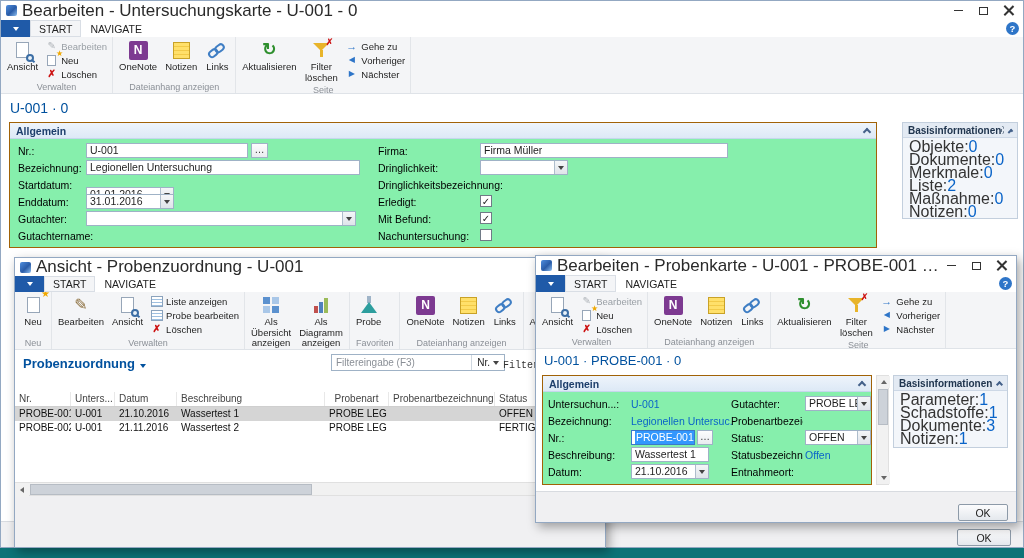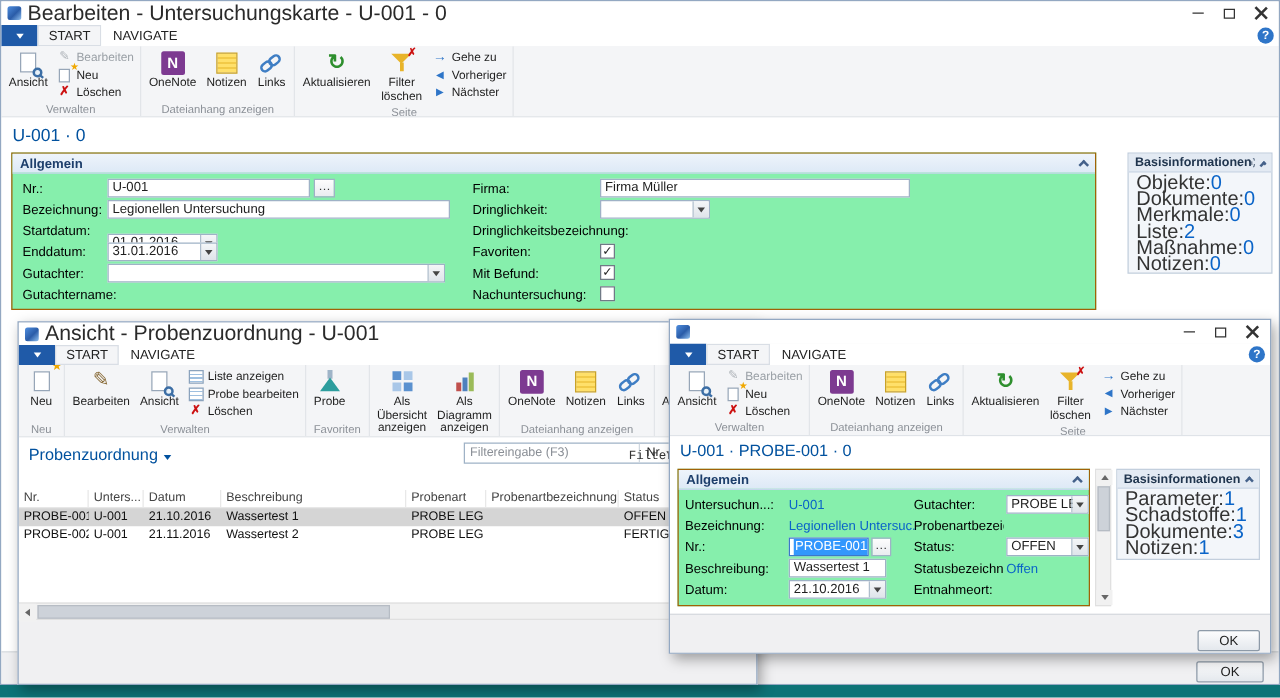--- a/index.html
+++ b/index.html
@@ -118,21 +118,21 @@
   .filter-ph { color:#8a8f96; padding:0 4px; flex:1; overflow:hidden; white-space:nowrap; }
   .filter-col { border-left:1px solid #d0d8e0; padding:0 5px; display:flex; align-items:center; gap:3px; color:#222; height:100%; }
   .flabel2 { position:absolute; font-size:10px; color:#333; }
 
   .tbl { position:absolute; }
   .thead { display:flex; height:15px; border-bottom:1px solid #cfcfcf; background:#fff; font-size:10px; color:#444; }
   .th { padding:1px 4px; border-right:1px solid #e8e8e8; overflow:hidden; white-space:nowrap; }
   .trow { display:flex; height:14px; font-size:10px; color:#111; }
   .trow.sel { background:#d5d5d5; }
   .td { padding:1px 4px; overflow:hidden; white-space:nowrap; }
-  .c0{width:56px;} .c1{width:44px;} .c2{width:62px;} .c3{width:148px;} .c4{width:64px;} .c5{width:106px;} .c6{width:86px;}
+  .c0{width:56px;} .c1{width:44px;} .c2{width:62px;} .c3{width:148px;} .c4{width:64px;text-align:center;} .c5{width:106px;} .c6{width:86px;}
 
   .hsb { position:absolute; height:14px; background:#f1f1f1; border-top:1px solid #e0e0e0; border-bottom:1px solid #e0e0e0; }
   .vsb { position:absolute; width:13px; background:#f1f1f1; border:1px solid #e0e0e0; }
   .sbbtn { position:absolute; width:14px; height:14px; display:flex; align-items:center; justify-content:center; background:#f1f1f1; }
   .sbbtn.v { width:13px; height:12px; left:0; }
   .tri-l { width:0; height:0; border-top:3.5px solid transparent; border-bottom:3.5px solid transparent; border-right:4px solid #666; }
   .tri-r { width:0; height:0; border-top:3.5px solid transparent; border-bottom:3.5px solid transparent; border-left:4px solid #666; }
   .tri-u { width:0; height:0; border-left:3.5px solid transparent; border-right:3.5px solid transparent; border-bottom:4px solid #666; }
   .tri-d2 { width:0; height:0; border-left:3.5px solid transparent; border-right:3.5px solid transparent; border-top:4px solid #666; }
   .sbthumb-h { position:absolute; top:1px; height:11px; background:#cdd2d9; border:1px solid #b6bcc4; }
@@ -303,21 +303,21 @@
       <span class="flab" style="left:368px;top:21px;">Firma:</span>
       <span class="fbox" style="left:470px;top:20px;width:248px;"><span class="val">Firma Müller</span></span>
 
       <span class="flab" style="left:368px;top:38px;">Dringlichkeit:</span>
       <span class="fbox" style="left:470px;top:37px;width:88px;"><span class="val"></span><span class="dd">
             <span class="tri-dn"></span>
           </span></span>
 
       <span class="flab" style="left:368px;top:55px;">Dringlichkeitsbezeichnung:</span>
 
-      <span class="flab" style="left:368px;top:72px;">Favoriten:</span>
+      <span class="flab" style="left:368px;top:72px;">Erledigt:</span>
       <span class="cb checked" style="left:470px;top:72px;"><span>✓</span></span>
 
       <span class="flab" style="left:368px;top:89px;">Mit Befund:</span>
       <span class="cb checked" style="left:470px;top:89px;"><span>✓</span></span>
 
       <span class="flab" style="left:368px;top:106px;">Nachuntersuchung:</span>
       <span class="cb" style="left:470px;top:106px;"><span>✓</span></span>
     </div>
 
     <div class="factbox" style="left:901px;top:28px;width:116px;height:97px;">
@@ -418,34 +418,20 @@
                 <span class="x-red">✗</span>
               </span>
             <span>Löschen</span>
           </div>
         </div>
       </div>
       <div class="rgroup-label">Verwalten</div>
     </div>
     <div class="rgroup">
       <div class="rgroup-body">
-        <div class="rbtn-lg">
-          <span class="i24">
-              <span class="flask">
-                <span class="neck"></span>
-                <span class="fbody"></span>
-              </span>
-            </span>
-          <span>Probe</span>
-        </div>
-      </div>
-      <div class="rgroup-label">Favoriten</div>
-    </div>
-    <div class="rgroup">
-      <div class="rgroup-body">
         <div class="rbtn-lg" style="max-width:56px;">
           <span class="i24">
               <span class="grid4"></span>
             </span>
           <span>Als Übersicht anzeigen</span>
         </div>
         <div class="rbtn-lg" style="max-width:56px;">
           <span class="i24">
               <span class="bars">
                 <i class="b1"></i>
@@ -455,20 +441,34 @@
             </span>
           <span>Als Diagramm anzeigen</span>
         </div>
       </div>
       <div class="rgroup-label">Ansicht</div>
     </div>
     <div class="rgroup">
       <div class="rgroup-body">
         <div class="rbtn-lg">
           <span class="i24">
+              <span class="flask">
+                <span class="neck"></span>
+                <span class="fbody"></span>
+              </span>
+            </span>
+          <span>Probe</span>
+        </div>
+      </div>
+      <div class="rgroup-label">Favoriten</div>
+    </div>
+    <div class="rgroup">
+      <div class="rgroup-body">
+        <div class="rbtn-lg">
+          <span class="i24">
               <span class="onenote-ic">N</span>
             </span>
           <span>OneNote</span>
         </div>
         <div class="rbtn-lg">
           <span class="i24">
               <span class="note-ic"></span>
             </span>
           <span>Notizen</span>
         </div>
@@ -500,22 +500,22 @@
               </span>
             </span>
           <span>Filter löschen</span>
         </div>
       </div>
       <div class="rgroup-label">Seite</div>
     </div>
   </div>
 
   <div class="panel" style="left:0;top:92px;width:590px;height:132px;">
-    <div class="pagecap small" style="left:8px;top:6px;"><span>Probenzuordnung</span><span class="cap-caret"></span></div>
-    <div class="filterbox" style="left:316px;top:4px;width:174px;margin-left:40px;">
+    <div class="pagecap small" style="left:8px;top:6px;font-weight:bold;"><span>Probenzuordnung</span><span class="cap-caret"></span></div>
+    <div class="filterbox" style="left:316px;top:4px;width:174px;">
       <span class="filter-ph">Filtereingabe (F3)</span>
       <span class="filter-col">
         <span>Nr.</span>
         <span class="tri-dn"></span>
       </span>
     </div>
     <span class="flabel2" style="left:488px;top:10px;font-family:Liberation Mono, monospace;">Filter</span>
 
     <div class="tbl" style="left:0;top:42px;width:590px;">
       <div class="thead">
@@ -555,20 +555,21 @@
     <span class="sbthumb-h" style="left:15px;width:282px;"></span>
     <span class="sbbtn" style="right:0;">
         <span class="tri-r"></span>
       </span>
   </div>
 </div>
 
 <div class="window shadow" style="left:535px;top:255px;width:482px;height:268px;">
   <div class="titlebar">
     <span class="app-ic"></span>
+    <span class="t-title">Bearbeiten - Probenkarte - U-001 - PROBE-001 - 0</span>
     <span class="win-ctrls">
       <span class="wbtn">
           <span class="ic-min"></span>
         </span>
       <span class="wbtn">
           <span class="ic-max"></span>
         </span>
       <span class="wbtn">
           <span class="ic-close"></span>
         </span>

